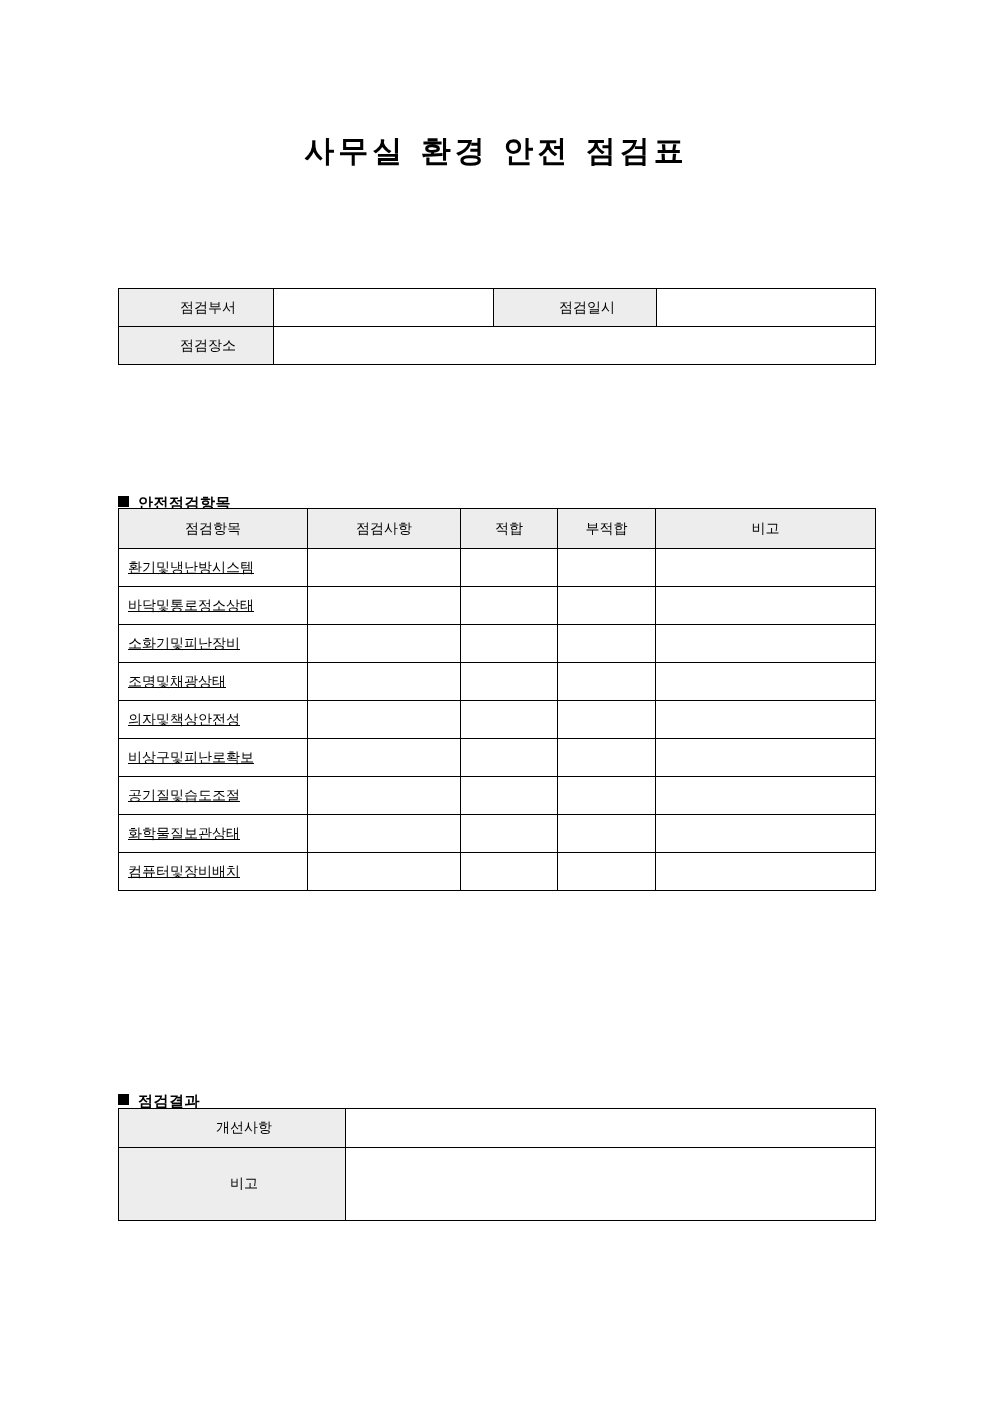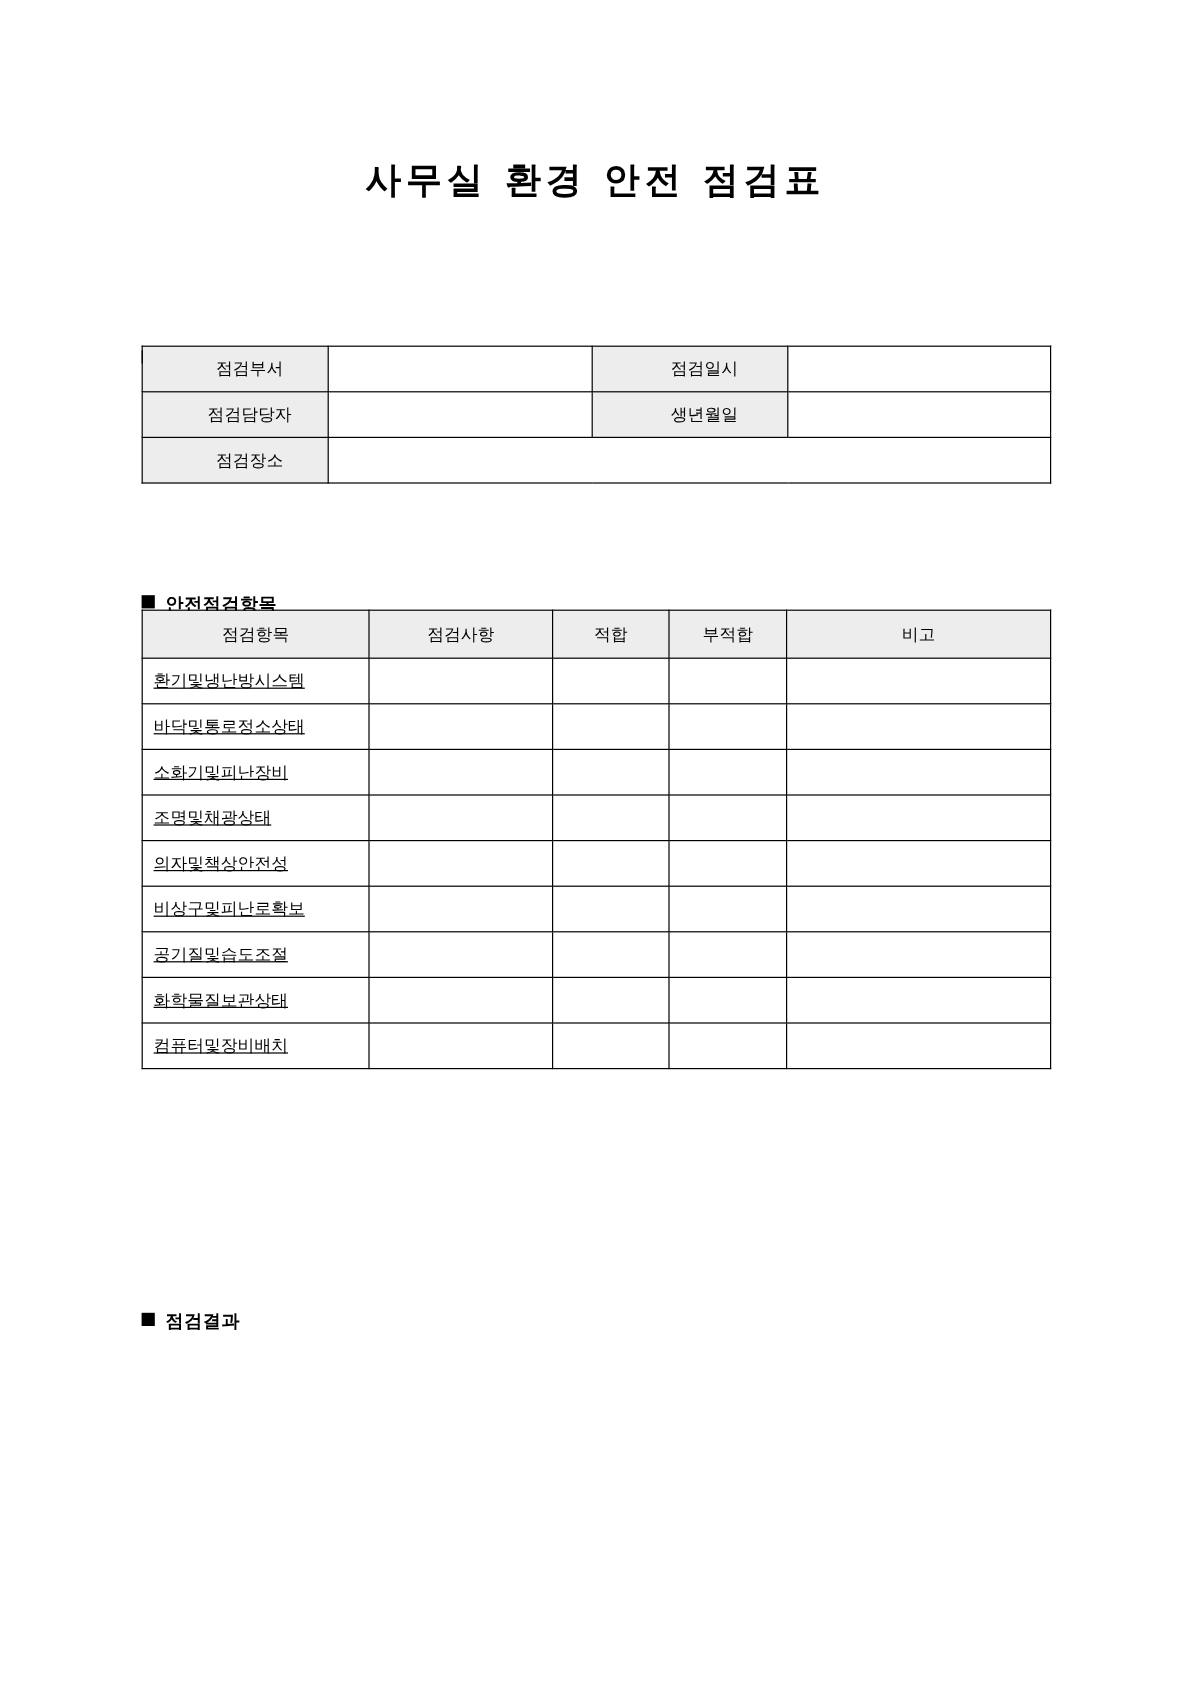--- a/index.html
+++ b/index.html
@@ -136,26 +136,20 @@
       <col style="width:155px">
       <col style="width:220px">
       <col style="width:163px">
       <col style="width:219px">
     </colgroup>
     <tbody>
       <tr>
         <td class="label">점검부서</td>
         <td class="blank"></td>
         <td class="label">점검일시</td>
-        <td class="blank"></td>
-      </tr>
-      <tr>
-        <td class="label">점검담당자</td>
-        <td class="blank"></td>
-        <td class="label">생년월일</td>
         <td class="blank"></td>
       </tr>
       <tr>
         <td class="label">점검장소</td>
         <td class="blank" colspan="3"></td>
       </tr>
     </tbody>
   </table>
 
   <div class="section-heading" id="heading-items">
@@ -243,14 +237,30 @@
           <td class="blank"></td>
           <td class="blank"></td>
         </tr>
       </tbody>
   </table>
 
   <div class="section-heading" id="heading-result">
     <span class="bullet"></span><span>점검결과</span>
   </div>
 
+  <table class="form-table" id="table-result">
+    <colgroup>
+      <col style="width:227px">
+      <col style="width:530px">
+    </colgroup>
+    <tbody>
+      <tr class="row-improve">
+        <td class="label">개선사항</td>
+        <td class="blank"></td>
+      </tr>
+      <tr class="row-note">
+        <td class="label">비고</td>
+        <td class="blank"></td>
+      </tr>
+    </tbody>
+  </table>
 
 </div>
 
 </body></html>

